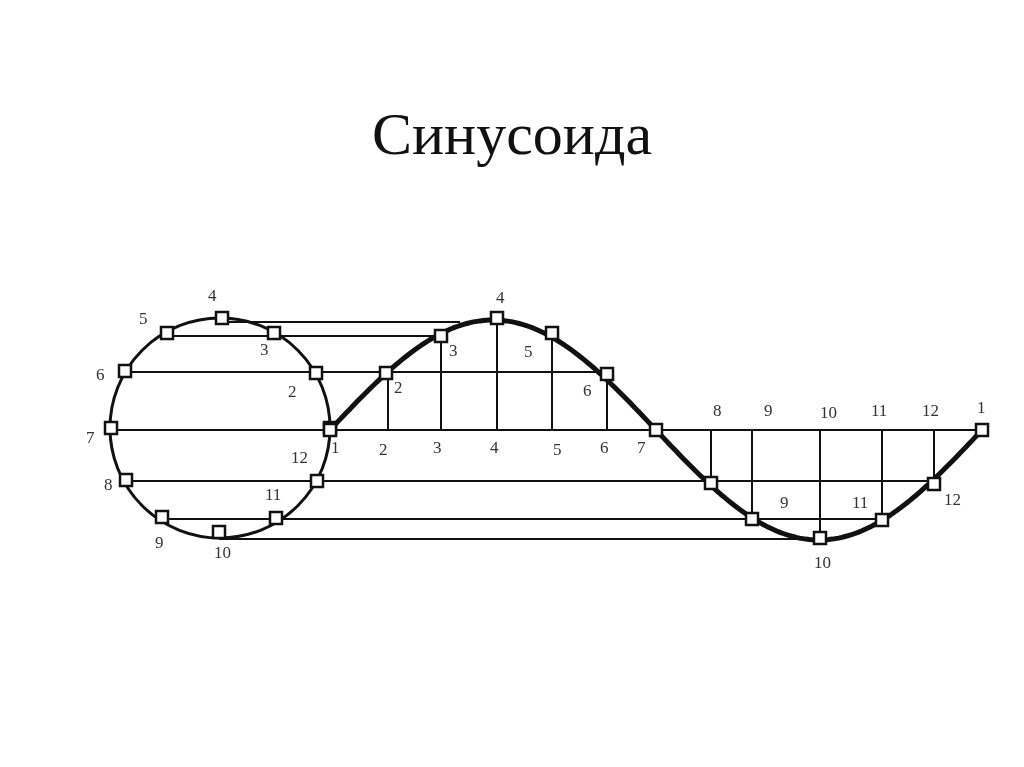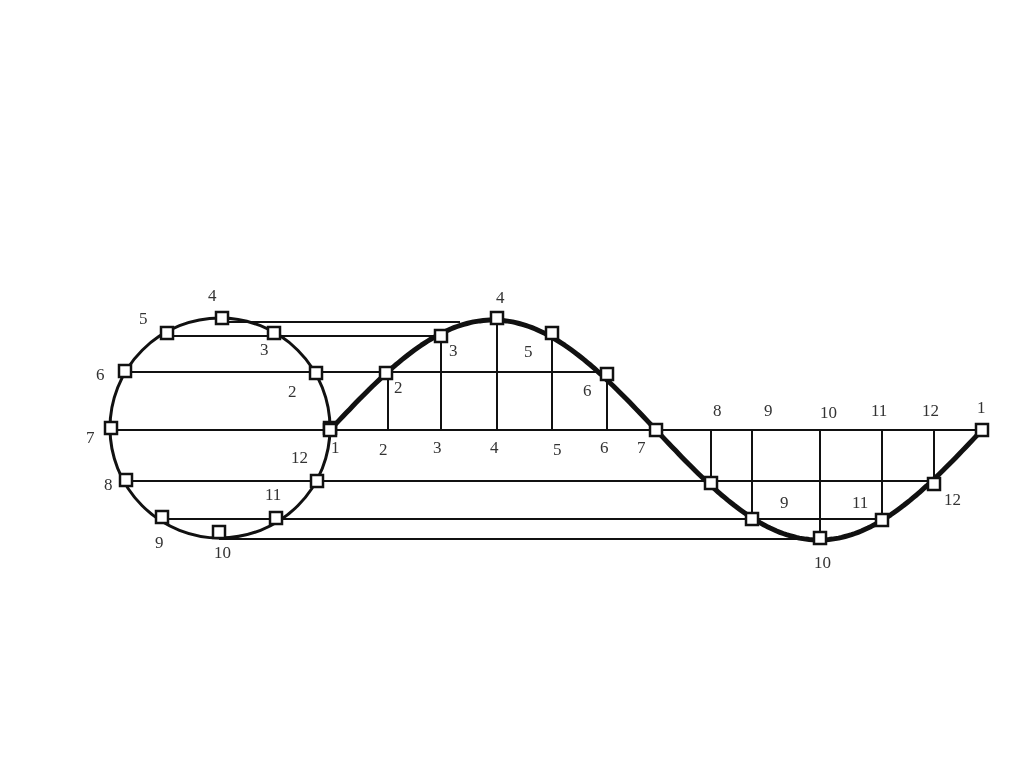--- a/index.html
+++ b/index.html
@@ -10,20 +10,21 @@
     font-family: "Liberation Serif", "DejaVu Serif", serif; font-size: 60px; color: #111111;
     line-height: 72px;
   }
   svg.diagram { position: absolute; left: 0; top: 0; }
   .lbl { font-family: "Liberation Serif", "DejaVu Serif", serif; font-size: 17px; fill: #333333; }
 </style>
 </head>
 <body>
 
 <div class="slide">
+  <div class="title">Синусоида</div>
 
   <svg class="diagram" id="diagram" width="1024" height="767" viewBox="0 0 1024 767" xmlns="http://www.w3.org/2000/svg">
     <g id="g-proj">
         <line x1="224" y1="322" x2="460" y2="322" stroke="#111111" stroke-width="2"></line>
         <line x1="167" y1="336" x2="441" y2="336" stroke="#111111" stroke-width="2"></line>
         <line x1="125" y1="372" x2="607" y2="372" stroke="#111111" stroke-width="2"></line>
         <line x1="111" y1="430" x2="982" y2="430" stroke="#111111" stroke-width="2"></line>
         <line x1="126" y1="481" x2="934" y2="481" stroke="#111111" stroke-width="2"></line>
         <line x1="162" y1="519" x2="882" y2="519" stroke="#111111" stroke-width="2"></line>
         <line x1="219" y1="539" x2="820" y2="539" stroke="#111111" stroke-width="2"></line>

